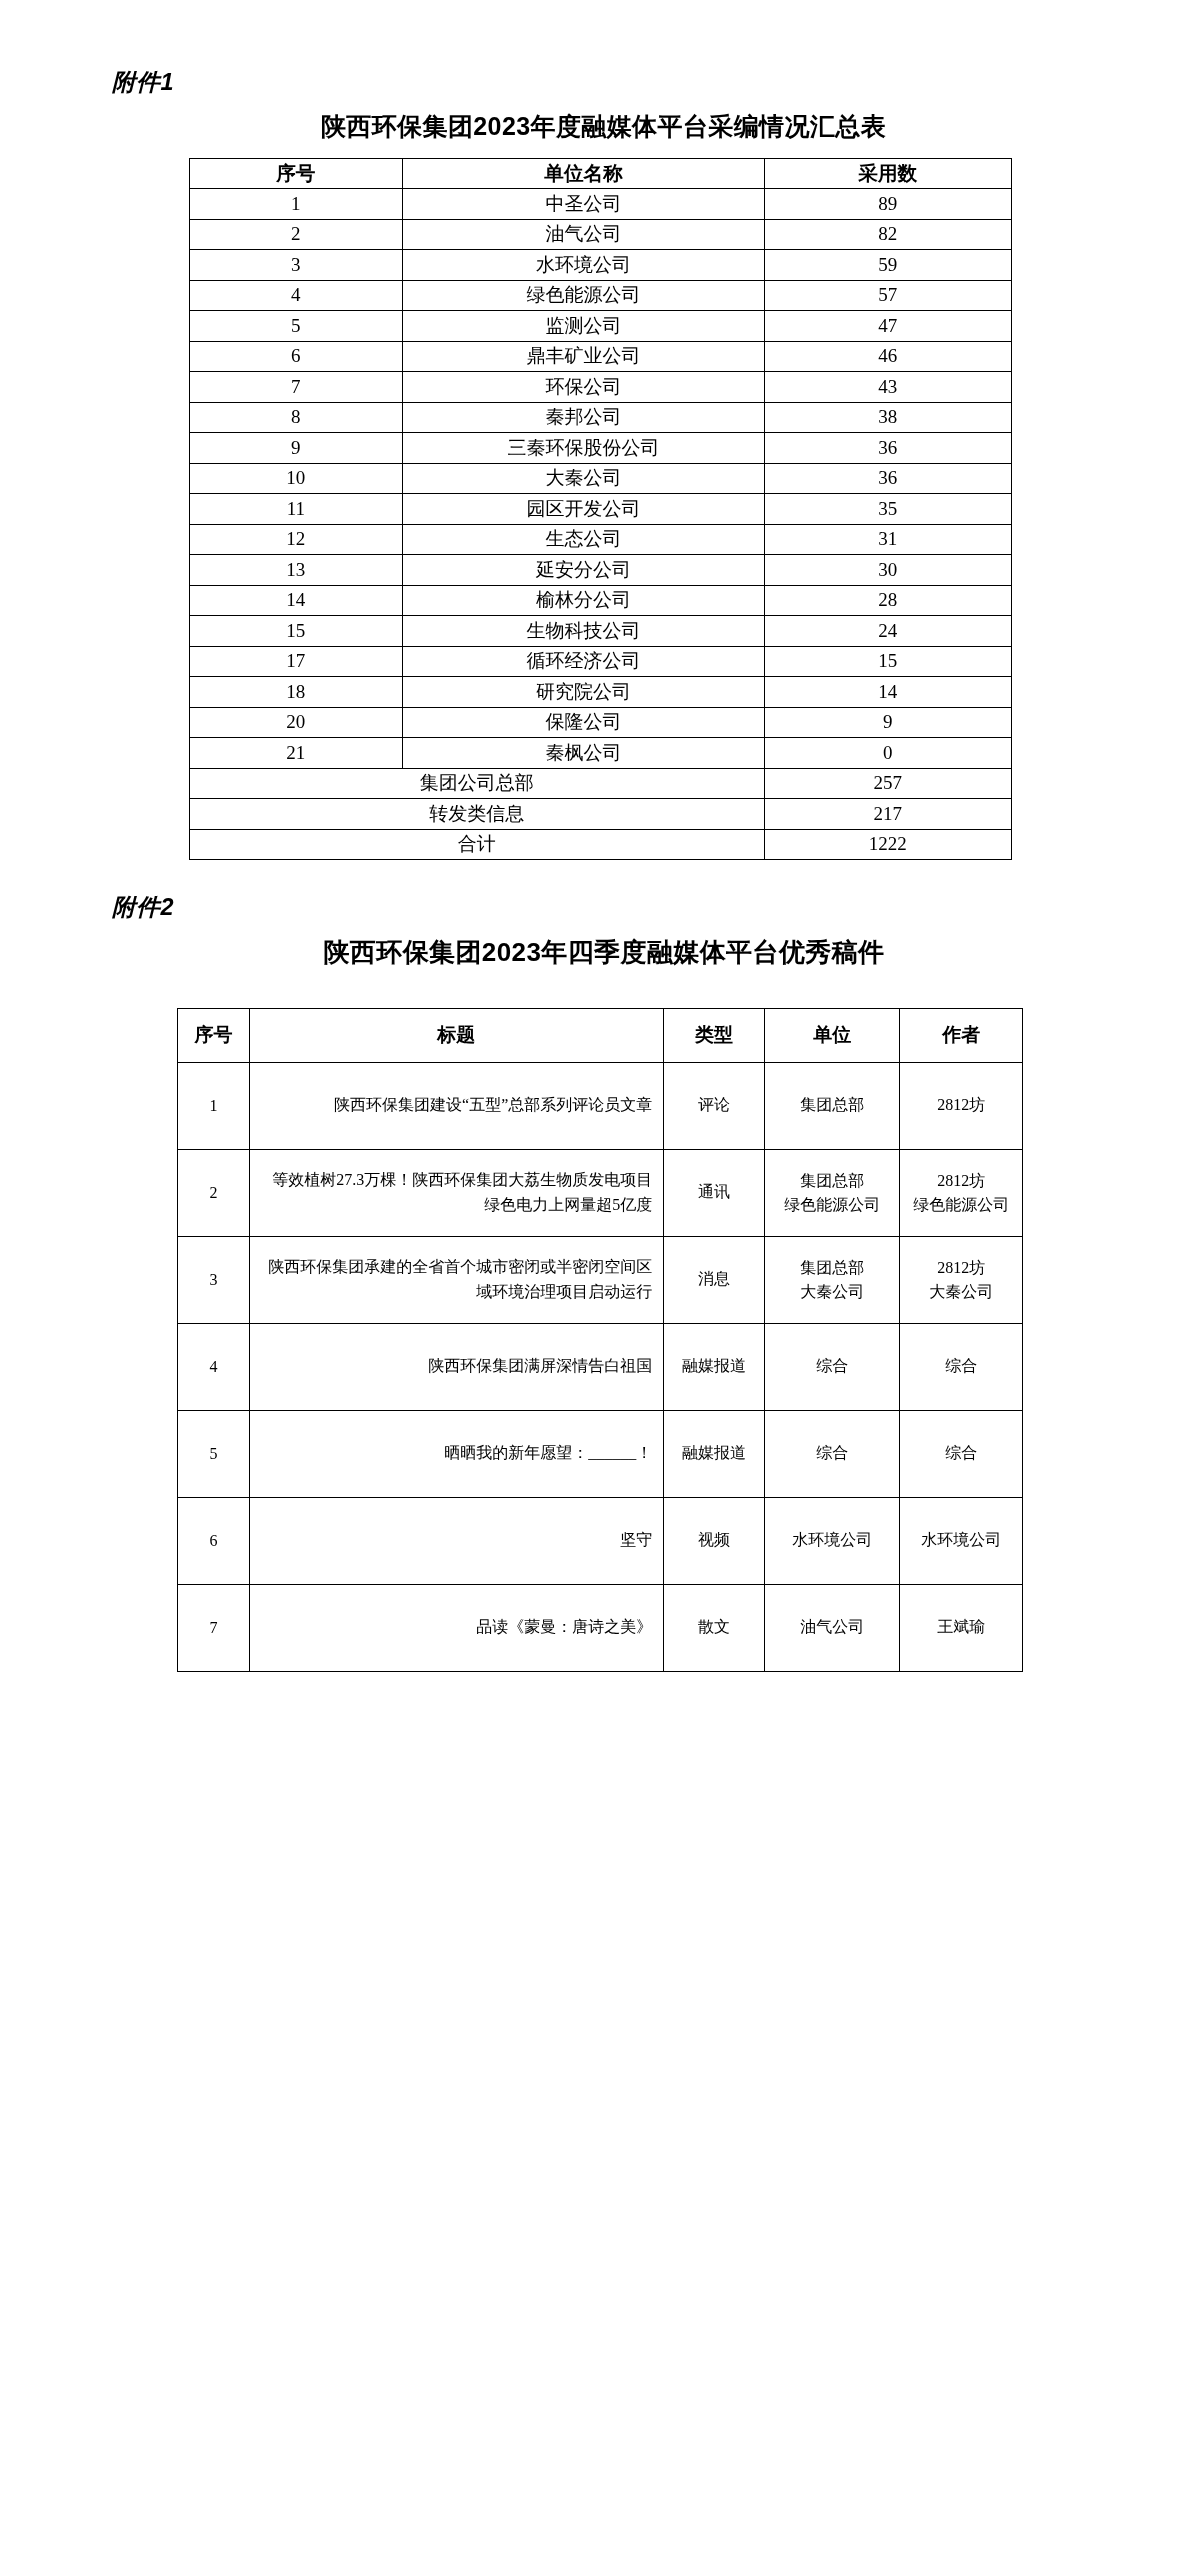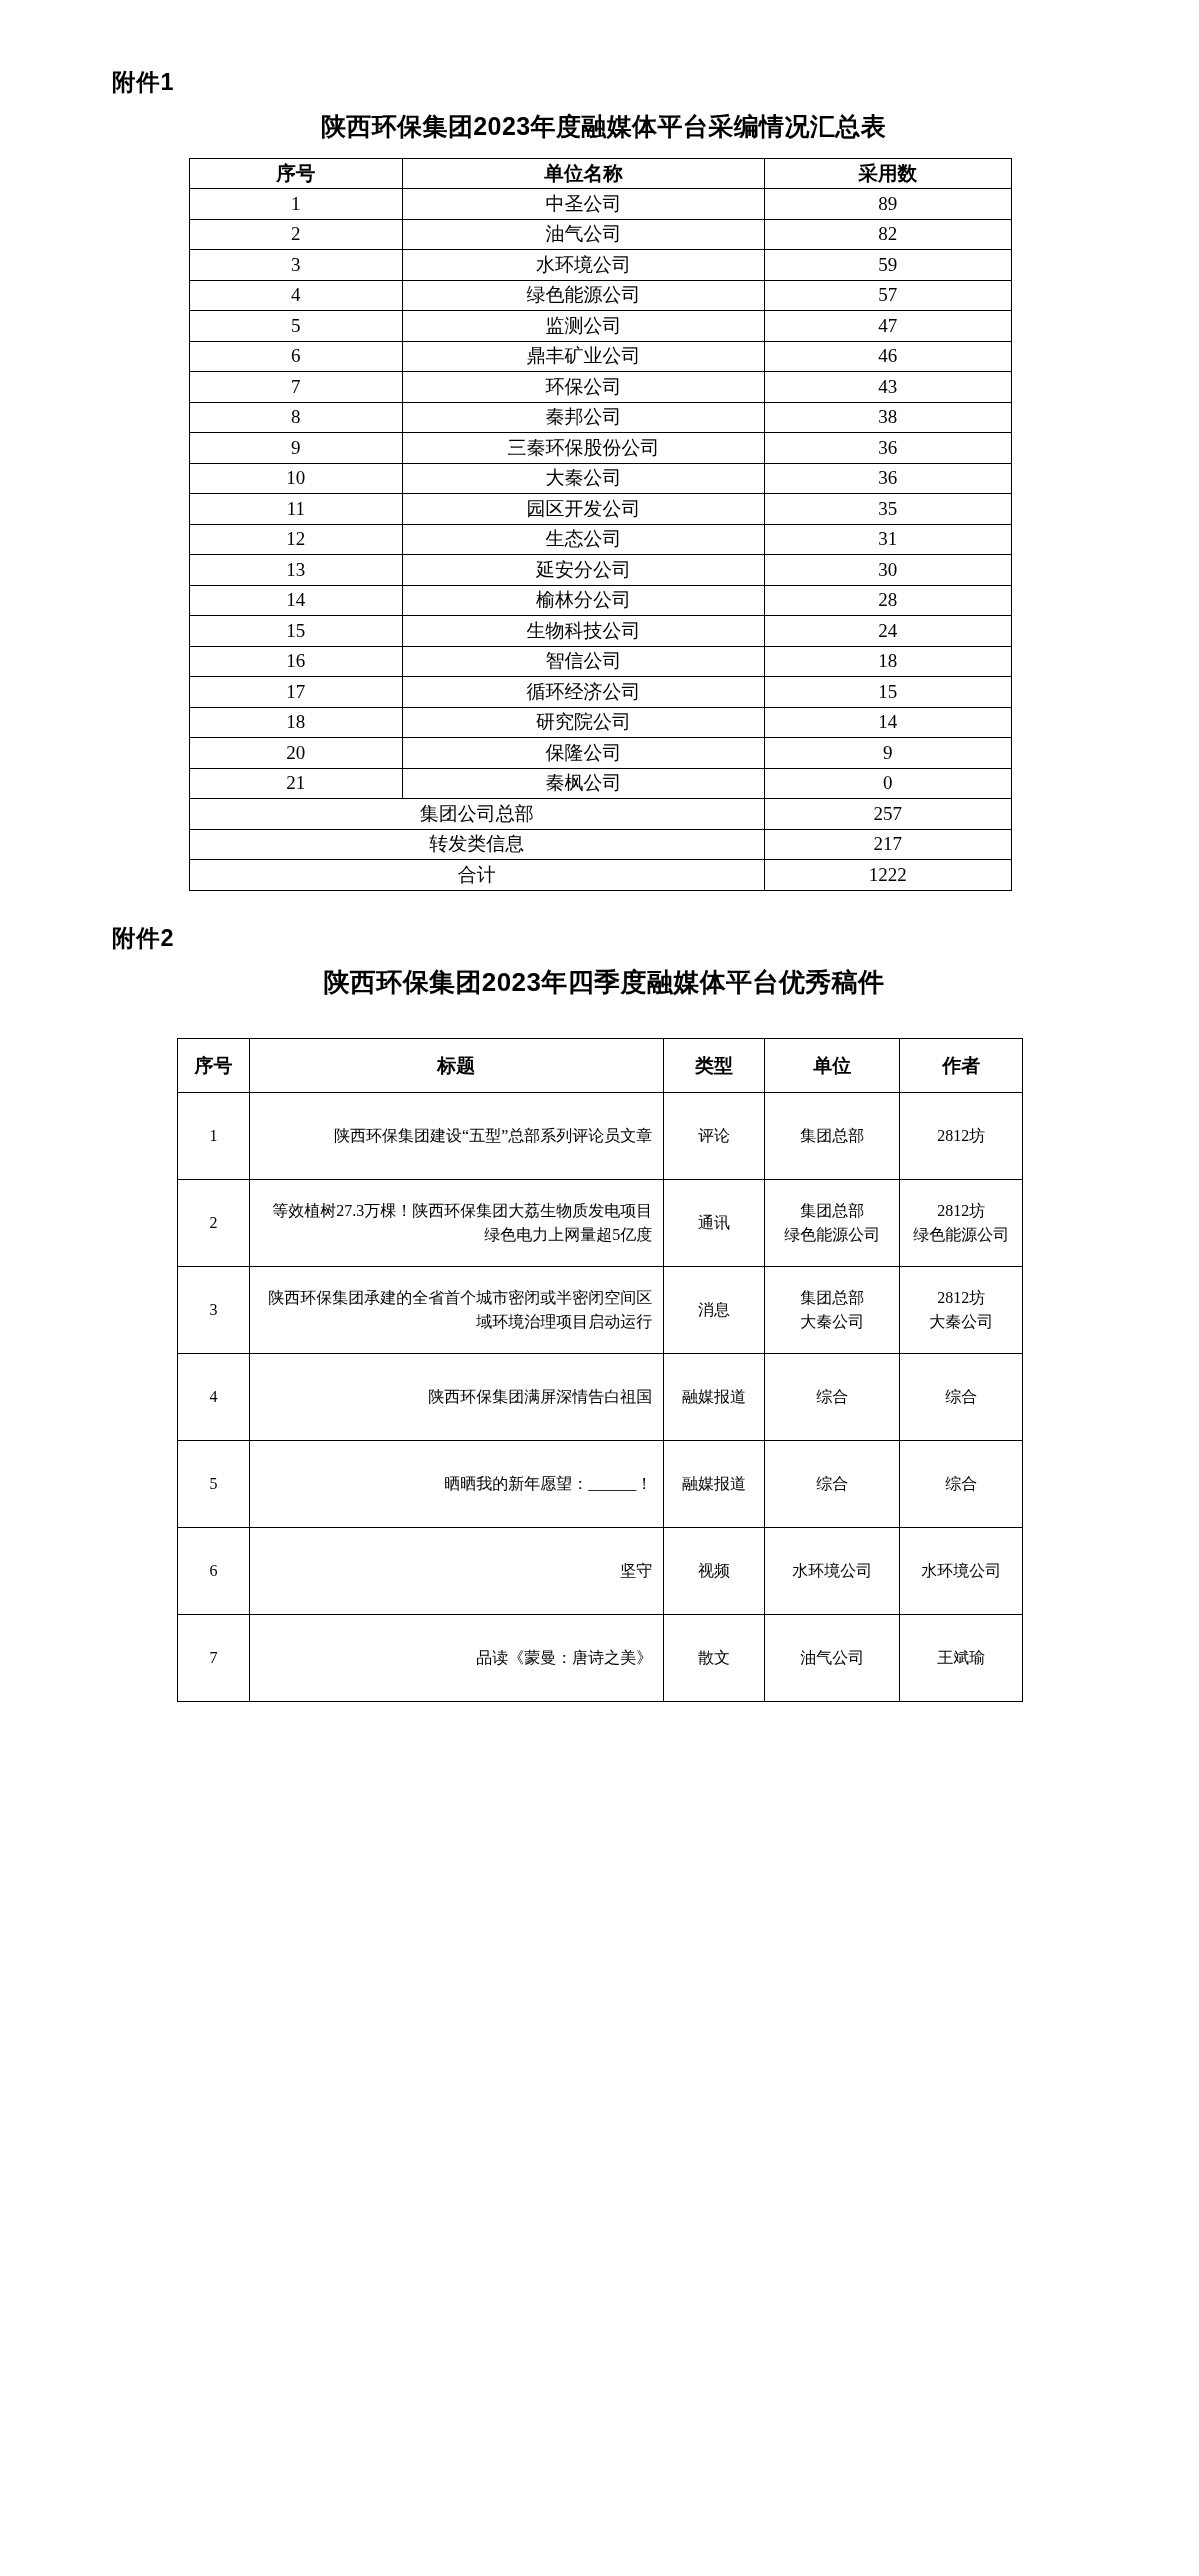--- a/index.html
+++ b/index.html
@@ -23,20 +23,21 @@
 
   
   .attach-label {
     font-family: "Liberation Sans", sans-serif;
     font-weight: bold;
     font-size: 23.4px;
     line-height: 1.2;
     margin-left: 112px;
     margin-bottom: 13.6px;
     letter-spacing: 0.8px;
+    font-style: italic;
   }
 
   
   .doc-title {
     font-family: "Liberation Sans", sans-serif;
     font-weight: bold;
     font-size: 25px;
     text-align: center;
     letter-spacing: 0.4px;
     margin: 0 8px 15px 0;
@@ -213,25 +214,20 @@
           </tr>
           <tr>
             <td>14</td>
             <td>榆林分公司</td>
             <td>28</td>
           </tr>
           <tr>
             <td>15</td>
             <td>生物科技公司</td>
             <td>24</td>
-          </tr>
-          <tr>
-            <td>16</td>
-            <td>智信公司</td>
-            <td>18</td>
           </tr>
           <tr>
             <td>17</td>
             <td>循环经济公司</td>
             <td>15</td>
           </tr>
           <tr>
             <td>18</td>
             <td>研究院公司</td>
             <td>14</td>

